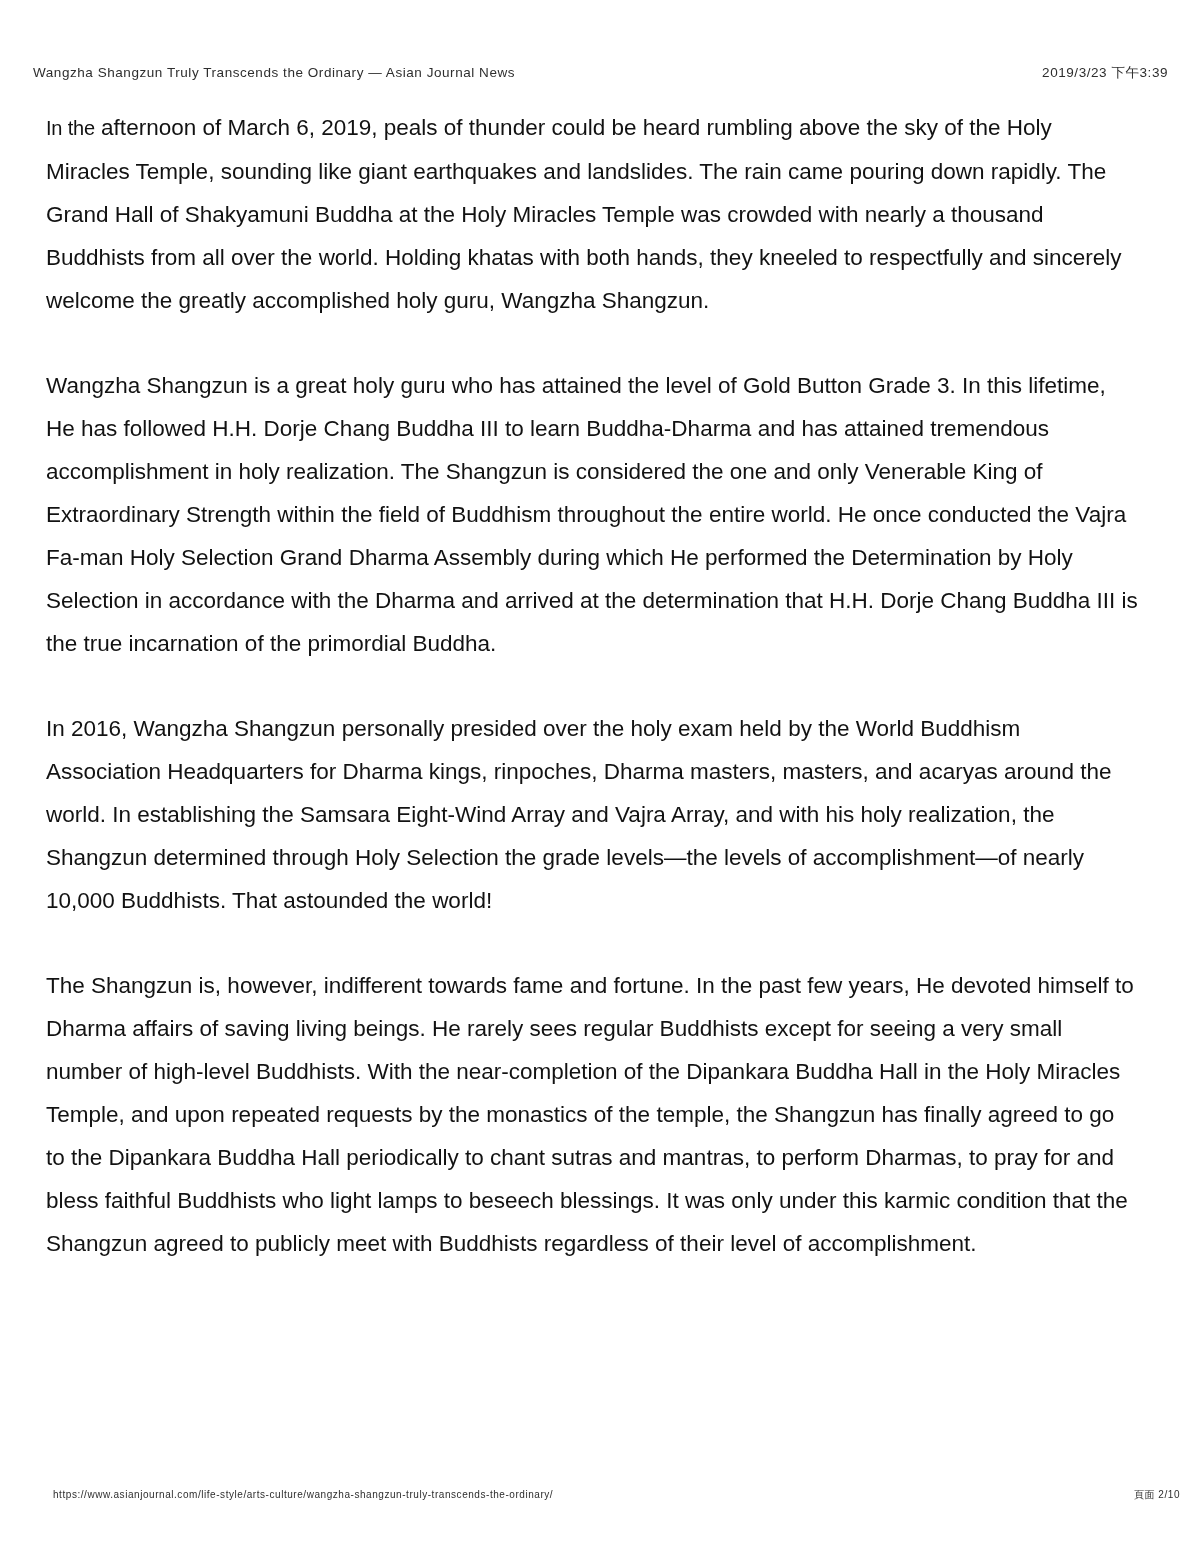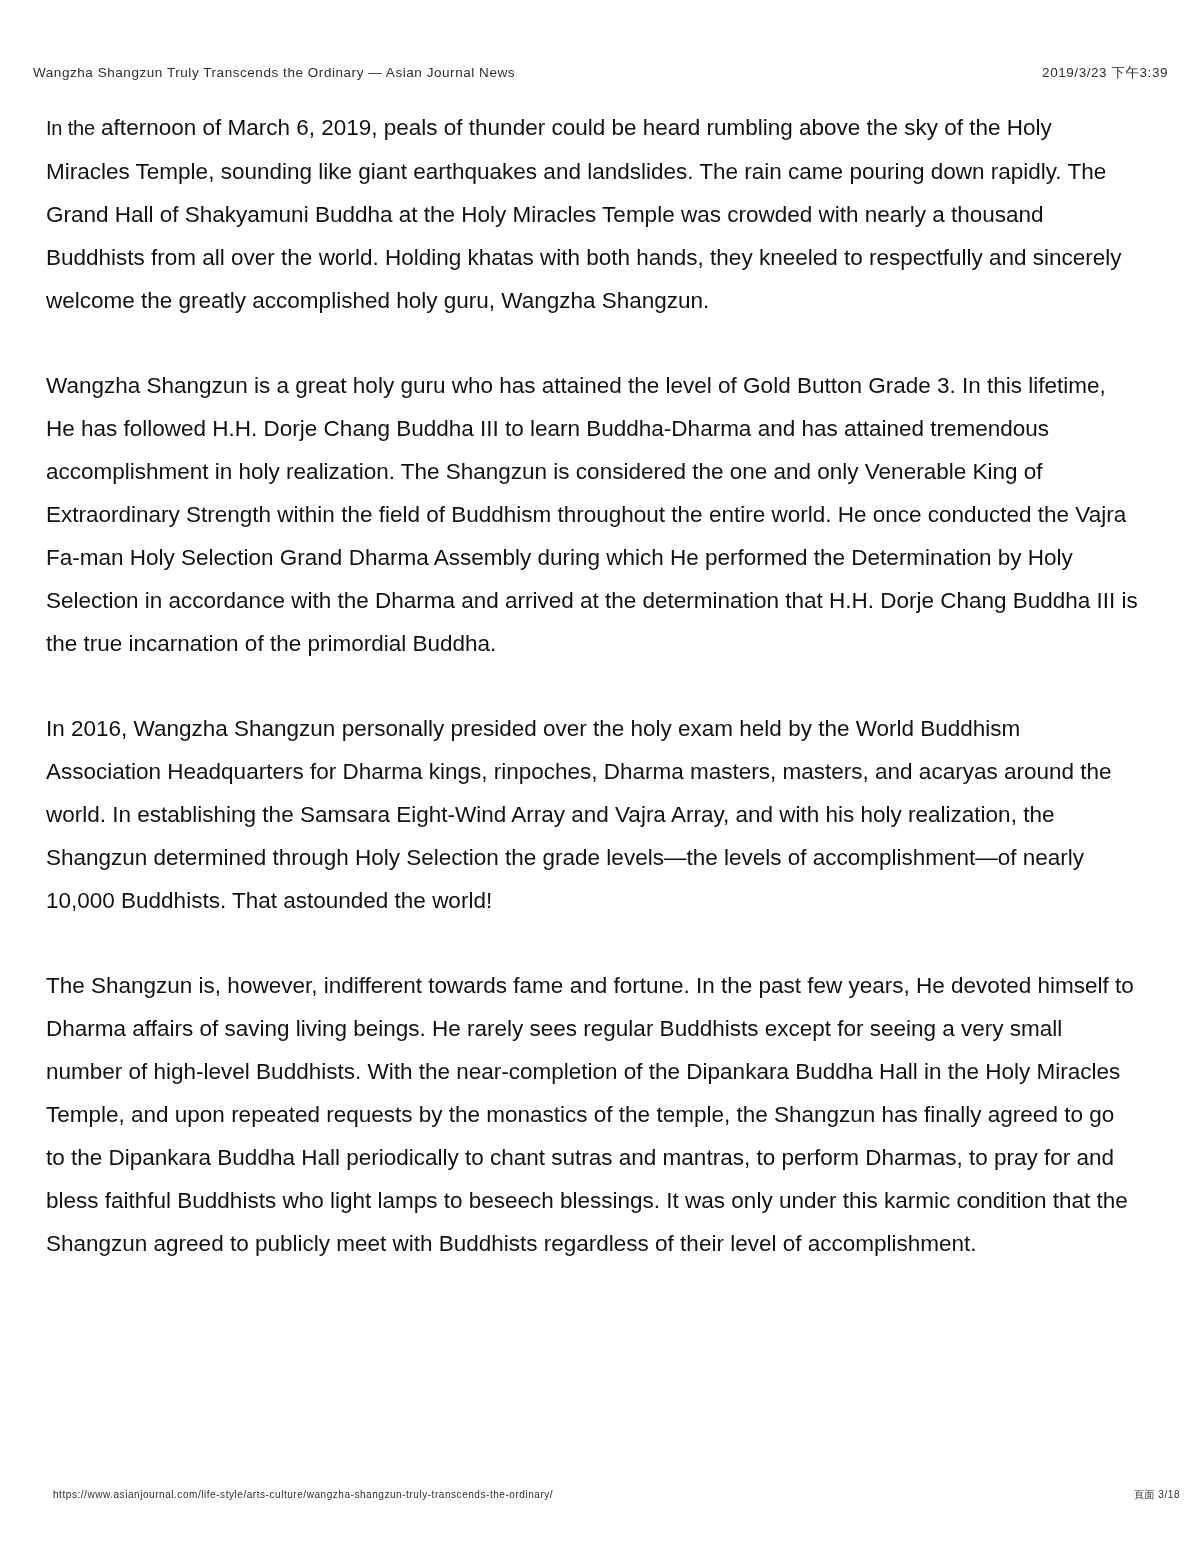--- a/index.html
+++ b/index.html
@@ -72,14 +72,14 @@
 
 <main class="article">
   <p><span class="lead-in">In the</span> <span>afternoon of March 6, 2019, peals of thunder could be heard rumbling above the sky of the Holy Miracles Temple, sounding like giant earthquakes and landslides. The rain came pouring down rapidly. The Grand Hall of Shakyamuni Buddha at the Holy Miracles Temple was crowded with nearly a thousand Buddhists from all over the world. Holding khatas with both hands, they kneeled to respectfully and sincerely welcome the greatly accomplished holy guru, Wangzha Shangzun.</span></p>
   <p>Wangzha Shangzun is a great holy guru who has attained the level of Gold Button Grade 3. In this lifetime, He has followed H.H. Dorje Chang Buddha III to learn Buddha-Dharma and has attained tremendous accomplishment in holy realization. The Shangzun is considered the one and only Venerable King of Extraordinary Strength within the field of Buddhism throughout the entire world. He once conducted the Vajra Fa-man Holy Selection Grand Dharma Assembly during which He performed the Determination by Holy Selection in accordance with the Dharma and arrived at the determination that H.H. Dorje Chang Buddha III is the true incarnation of the primordial Buddha.</p>
   <p>In 2016, Wangzha Shangzun personally presided over the holy exam held by the World Buddhism Association Headquarters for Dharma kings, rinpoches, Dharma masters, masters, and acaryas around the world. In establishing the Samsara Eight-Wind Array and Vajra Array, and with his holy realization, the Shangzun determined through Holy Selection the grade levels—the levels of accomplishment—of nearly 10,000 Buddhists. That astounded the world!</p>
   <p>The Shangzun is, however, indifferent towards fame and fortune. In the past few years, He devoted himself to Dharma affairs of saving living beings. He rarely sees regular Buddhists except for seeing a very small number of high-level Buddhists. With the near-completion of the Dipankara Buddha Hall in the Holy Miracles Temple, and upon repeated requests by the monastics of the temple, the Shangzun has finally agreed to go to the Dipankara Buddha Hall periodically to chant sutras and mantras, to perform Dharmas, to pray for and bless faithful Buddhists who light lamps to beseech blessings. It was only under this karmic condition that the Shangzun agreed to publicly meet with Buddhists regardless of their level of accomplishment.</p>
 </main>
 
 <footer class="print-footer">
   <span>https://www.asianjournal.com/life-style/arts-culture/wangzha-shangzun-truly-transcends-the-ordinary/</span>
-  <span>頁面 3/18</span>
+  <span>頁面 2/10</span>
 </footer>
 
 </body></html>

